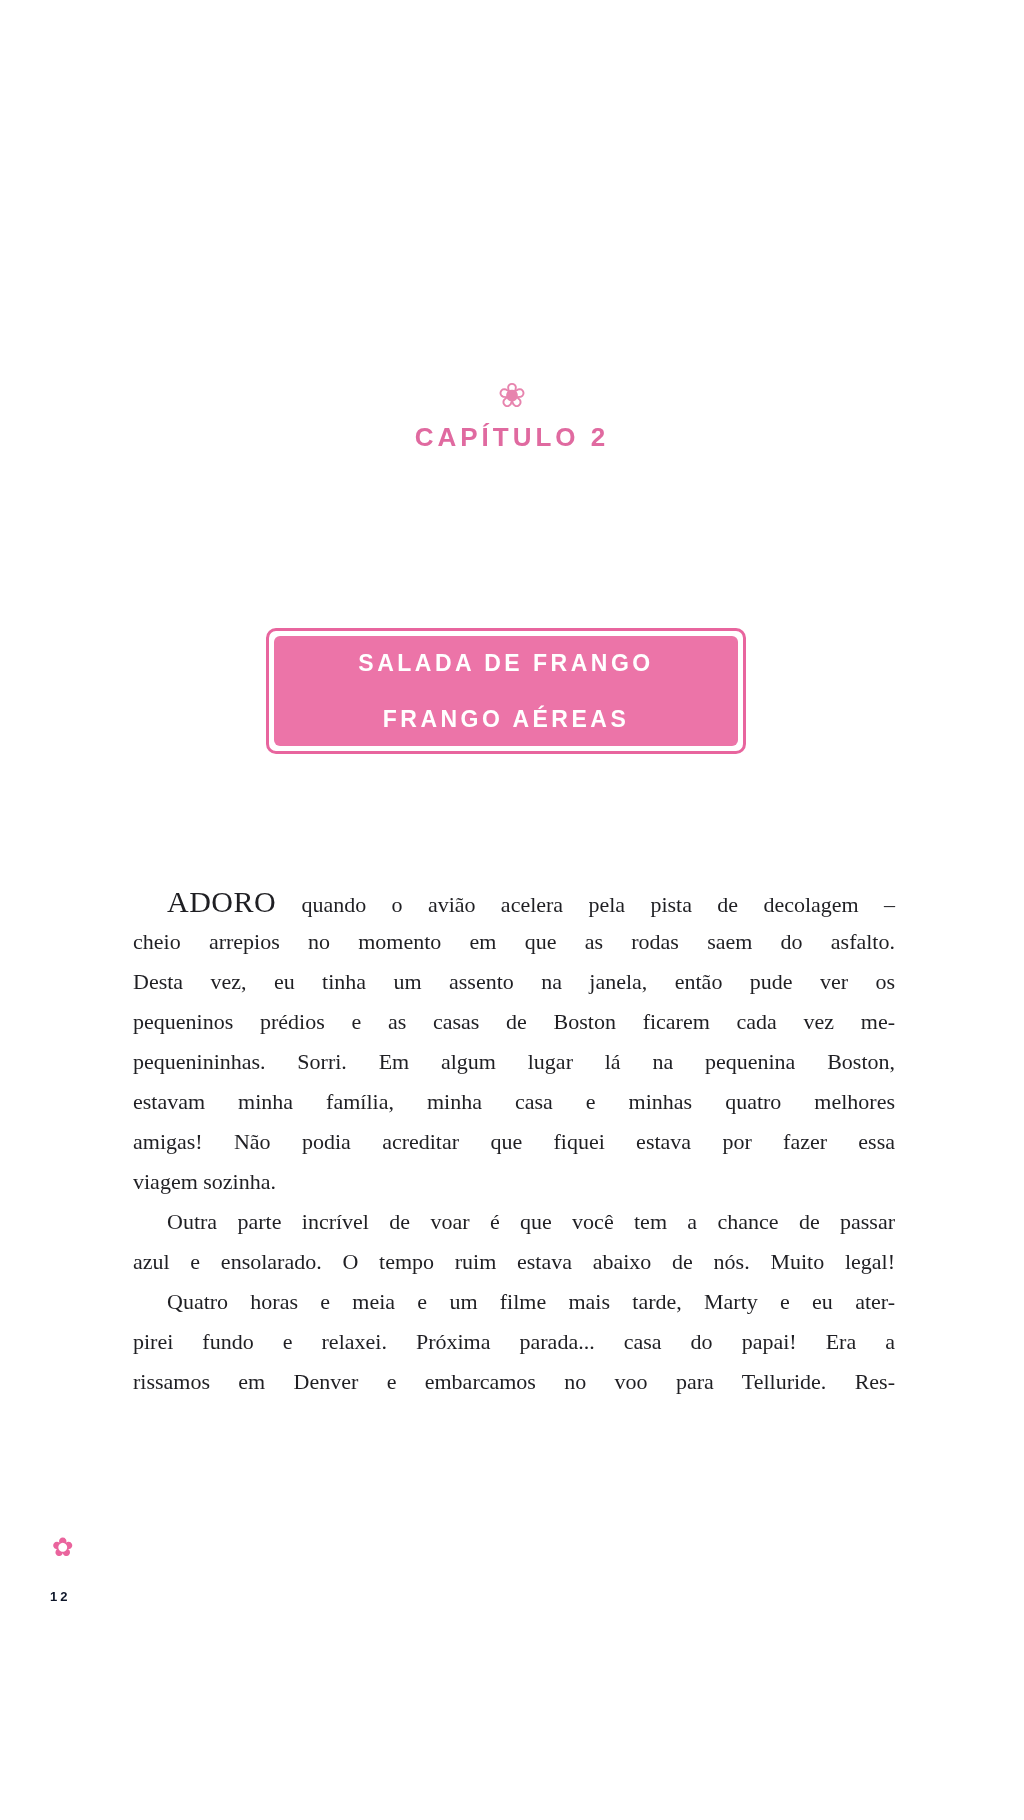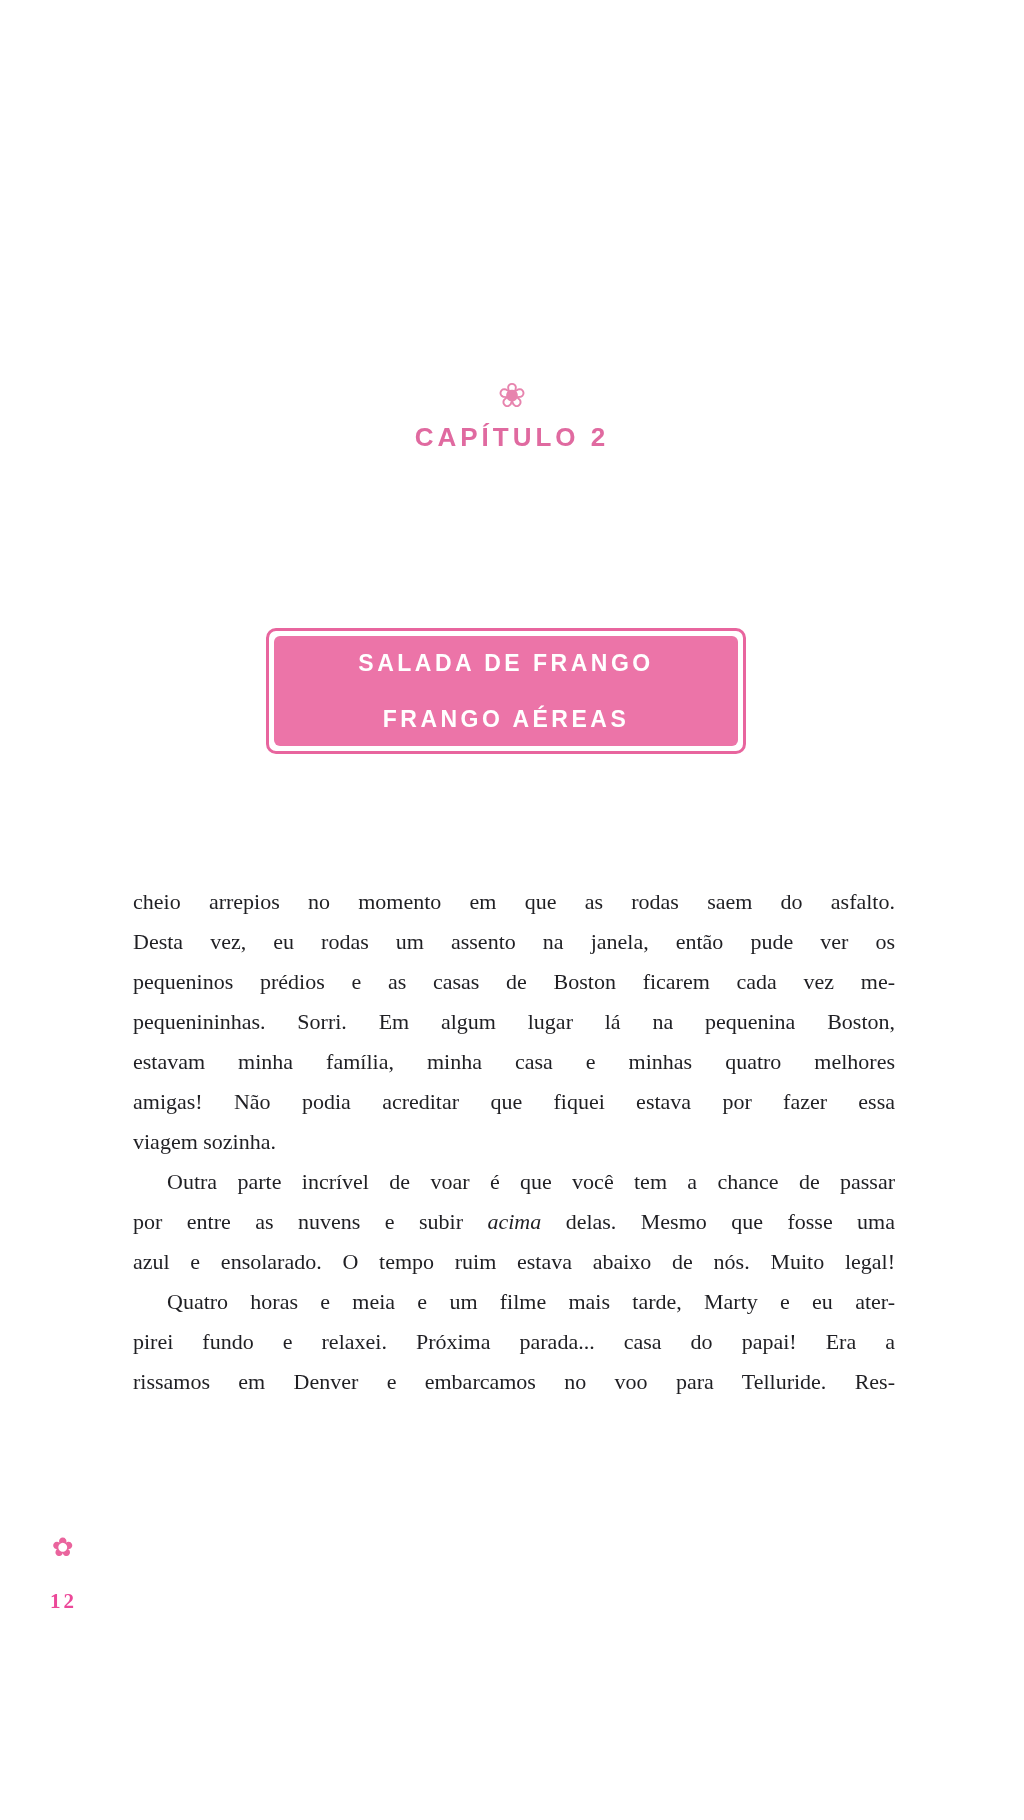--- a/index.html
+++ b/index.html
@@ -92,55 +92,58 @@
     top: 1532px;
     font-family: "DejaVu Sans", sans-serif;
     font-size: 26px;
     line-height: 30px;
     color: #ea649d;
   }
   .page-number {
     position: absolute;
     left: 50px;
     top: 1589px;
-    font-family: Liberation Serif, serif;
+    font-family: Liberation Sans, sans-serif;
     font-weight: bold;
-    font-size: 21px;
+    font-size: 13px;
     letter-spacing: 3px;
-    color: #ec4899;
+    color: #0f172a;
   }
 </style>
 </head>
 <body>
 
 <div class="page">
 
   <div class="ornament-top">❀</div>
 
   <div class="chapter-heading">CAPÍTULO 2</div>
 
   <div class="title-box">
     <div class="title-box-inner">
       <div>SALADA DE FRANGO</div>
       <div>FRANGO AÉREAS</div>
     </div>
   </div>
 
   <div class="body-text">
 
+    <div class="bl indent">
+      <span class="lead-in">ADORO</span>
+      <span>quando o avião acelera pela pista de decolagem –</span>
+    </div>
     <div class="bl">cheio arrepios no momento em que as rodas saem do asfalto.</div>
-    <div class="bl">Desta vez, eu rodas um assento na janela, então pude ver os</div>
+    <div class="bl">Desta vez, eu tinha um assento na janela, então pude ver os</div>
     <div class="bl">pequeninos prédios e as casas de Boston ficarem cada vez me-</div>
     <div class="bl">pequenininhas. Sorri. Em algum lugar lá na pequenina Boston,</div>
     <div class="bl">estavam minha família, minha casa e minhas quatro melhores</div>
     <div class="bl">amigas! Não podia acreditar que fiquei estava por fazer essa</div>
     <div class="bl lastline">viagem sozinha.</div>
 
     <div class="bl indent">Outra parte incrível de voar é que você tem a chance de passar</div>
-    <div class="bl"><span>por entre as nuvens e subir </span><i>acima</i><span> delas. Mesmo que fosse uma</span></div>
     <div class="bl">azul e ensolarado. O tempo ruim estava abaixo de nós. Muito legal!</div>
 
     <div class="bl indent">Quatro horas e meia e um filme mais tarde, Marty e eu ater-</div>
     <div class="bl">pirei fundo e relaxei. Próxima parada... casa do papai! Era a</div>
     <div class="bl">rissamos em Denver e embarcamos no voo para Telluride. Res-</div>
 
   </div>
 
   <div class="flower-bottom">✿</div>
 

